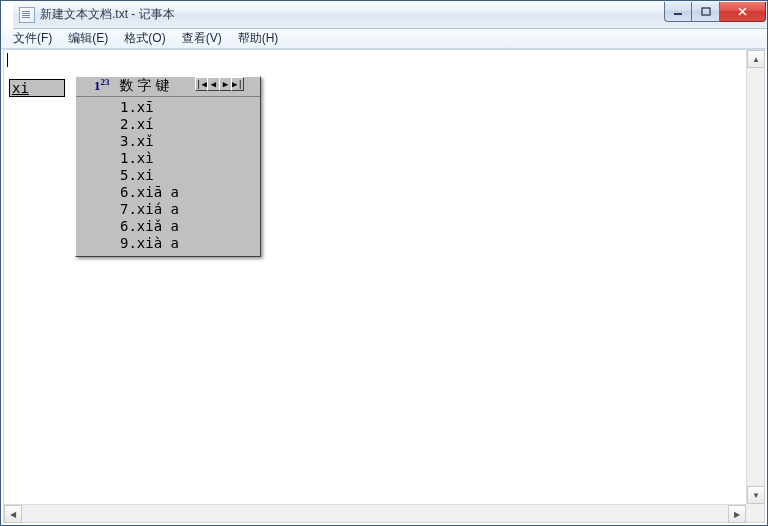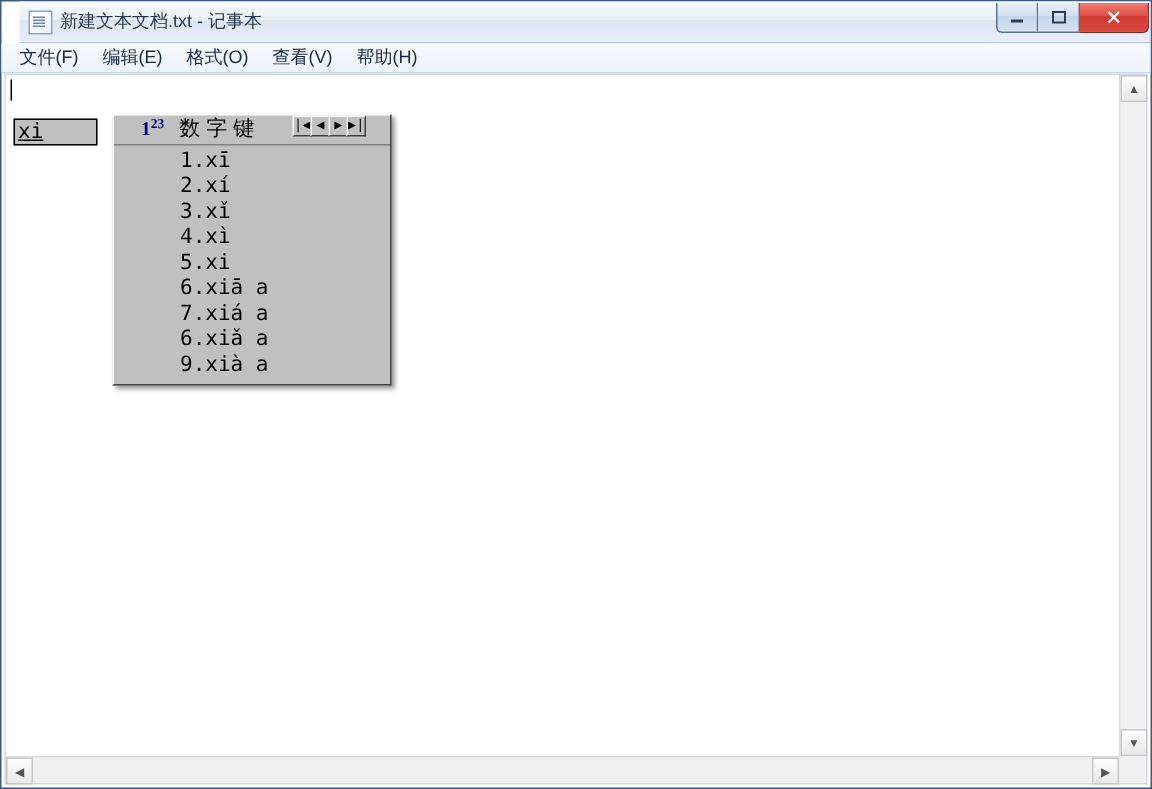--- a/index.html
+++ b/index.html
@@ -296,21 +296,21 @@
           </div>
         <div class="ime-nav-btn">
             <span>▶|</span>
           </div>
       </div>
     </div>
     <div class="ime-list" id="ime-list">
         <div class="ime-cand">1.xī</div>
         <div class="ime-cand">2.xí</div>
         <div class="ime-cand">3.xǐ</div>
-        <div class="ime-cand">4.xì</div>
+        <div class="ime-cand">1.xì</div>
         <div class="ime-cand">5.xi</div>
         <div class="ime-cand">6.xiā a</div>
         <div class="ime-cand">7.xiá a</div>
         <div class="ime-cand">6.xiǎ a</div>
         <div class="ime-cand">9.xià a</div>
       </div>
   </div>
 
 </div>
 

